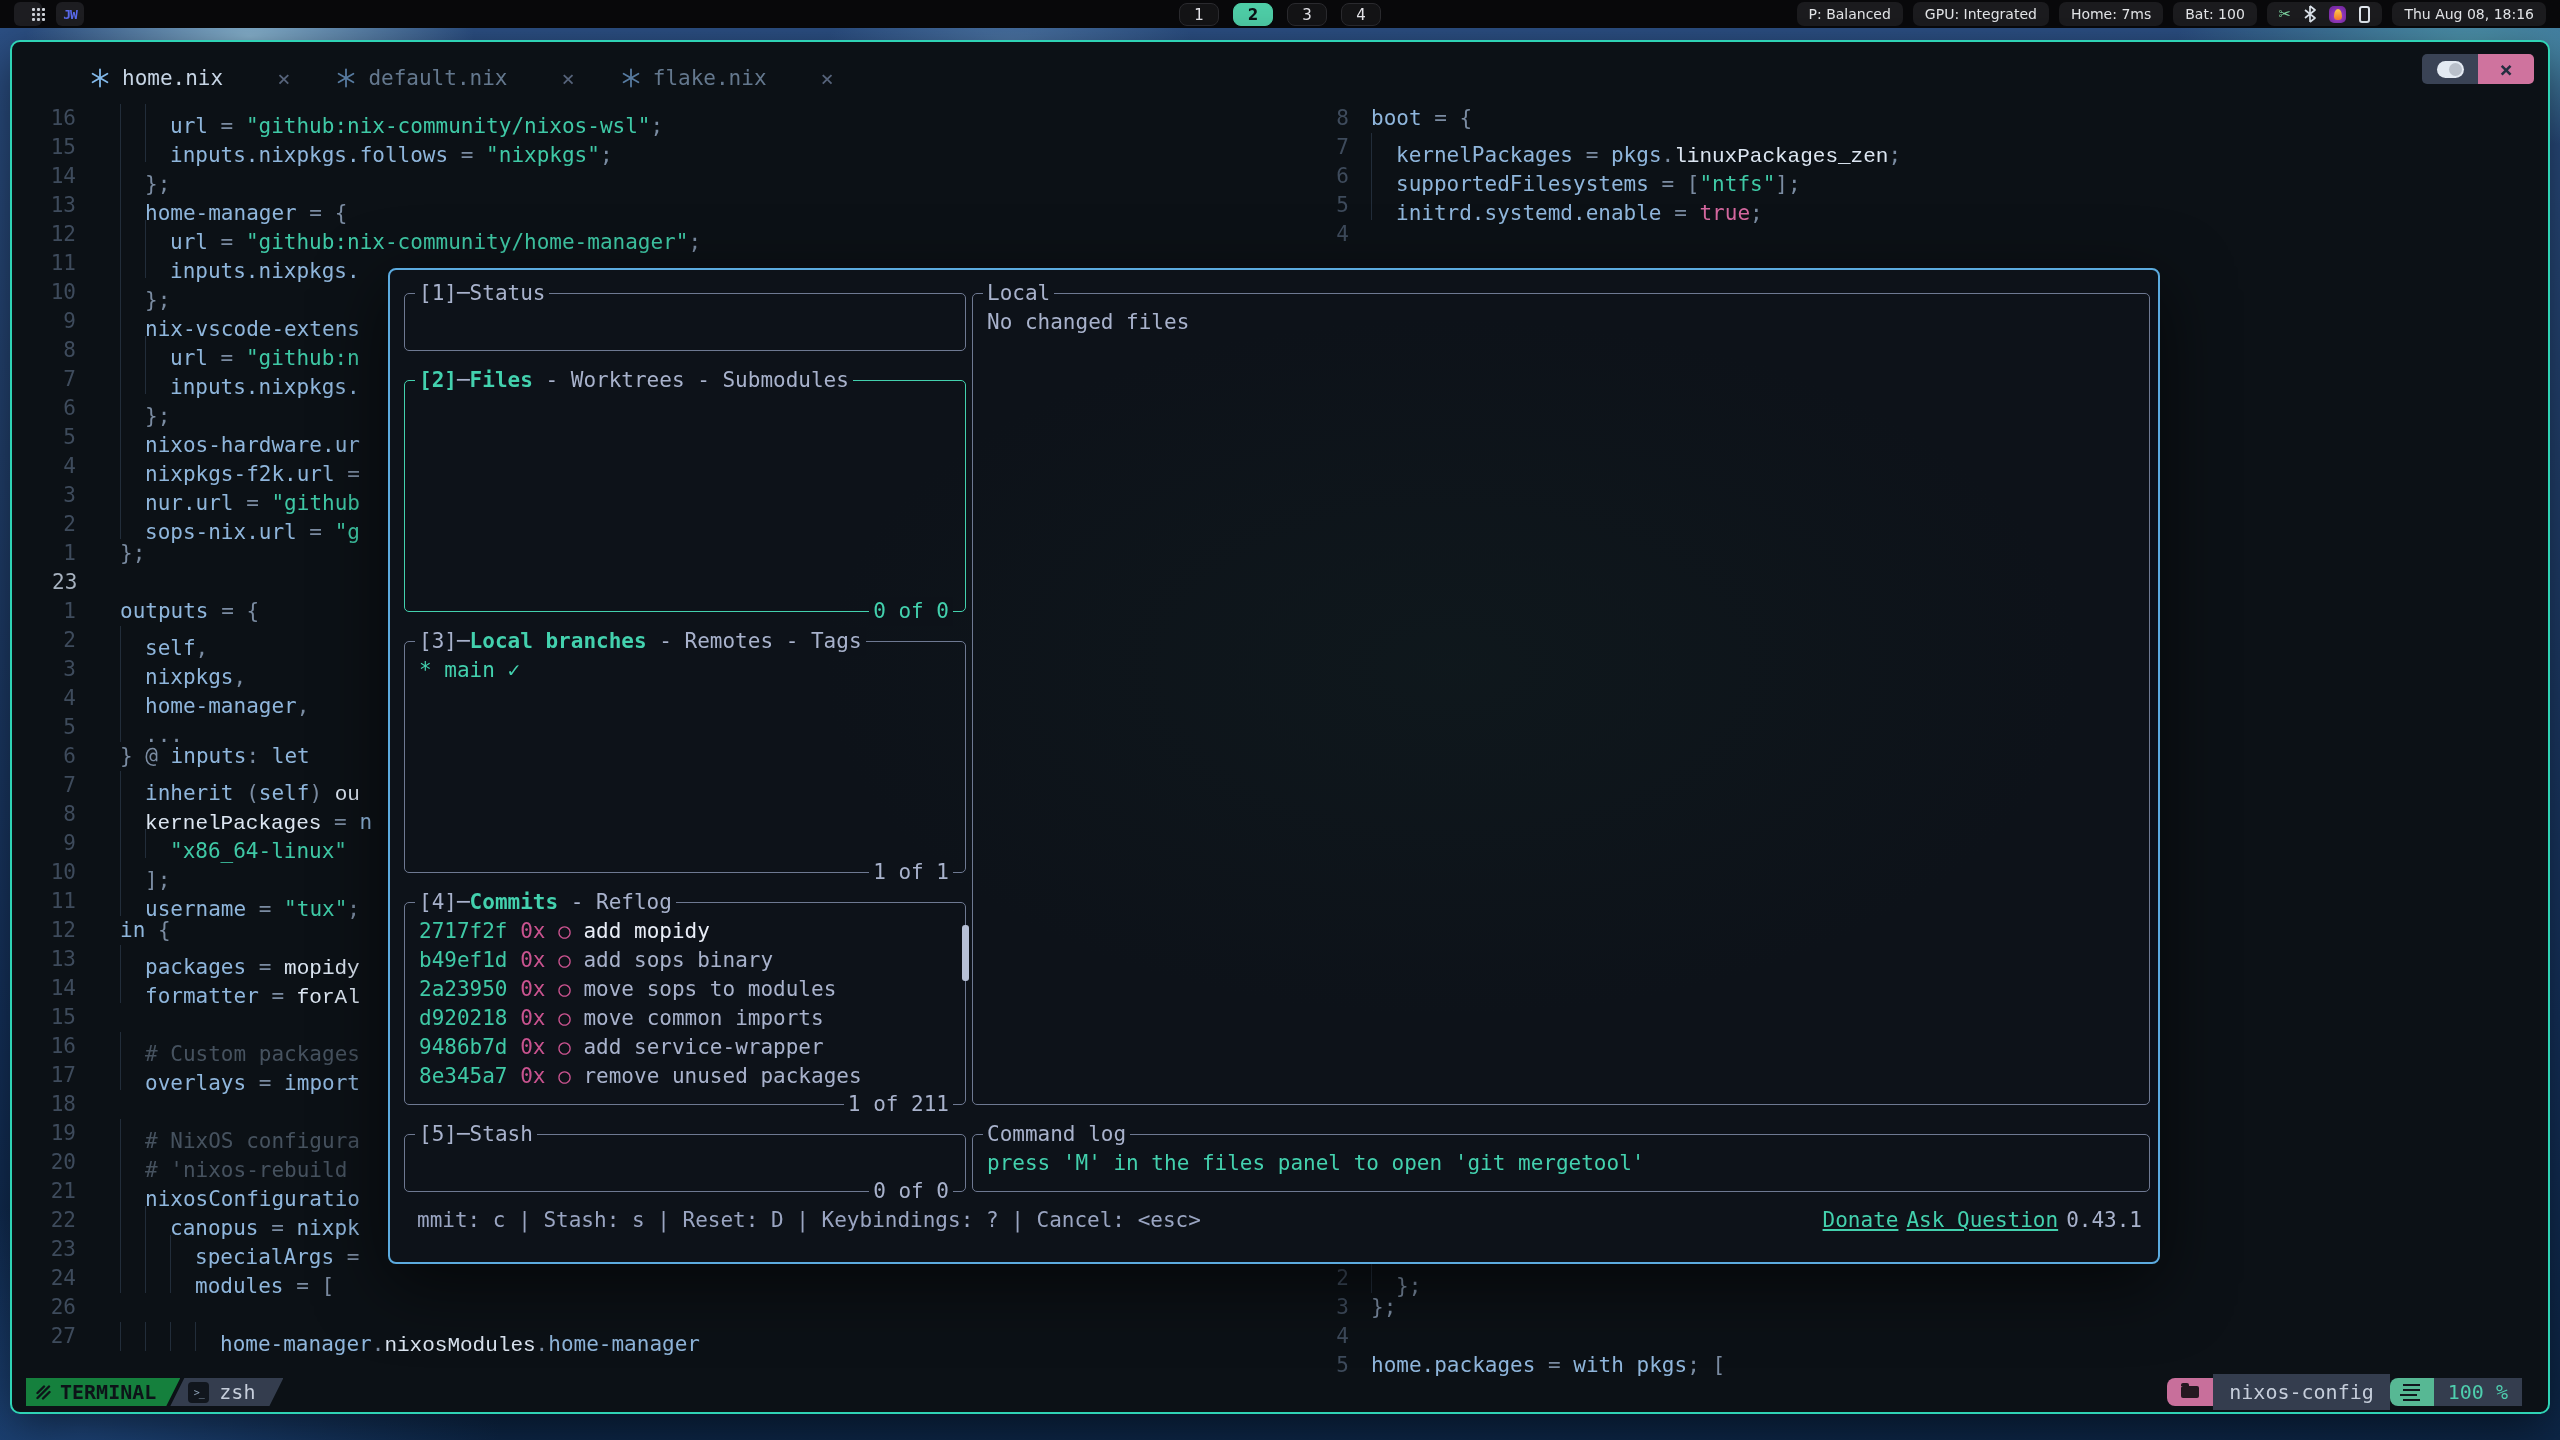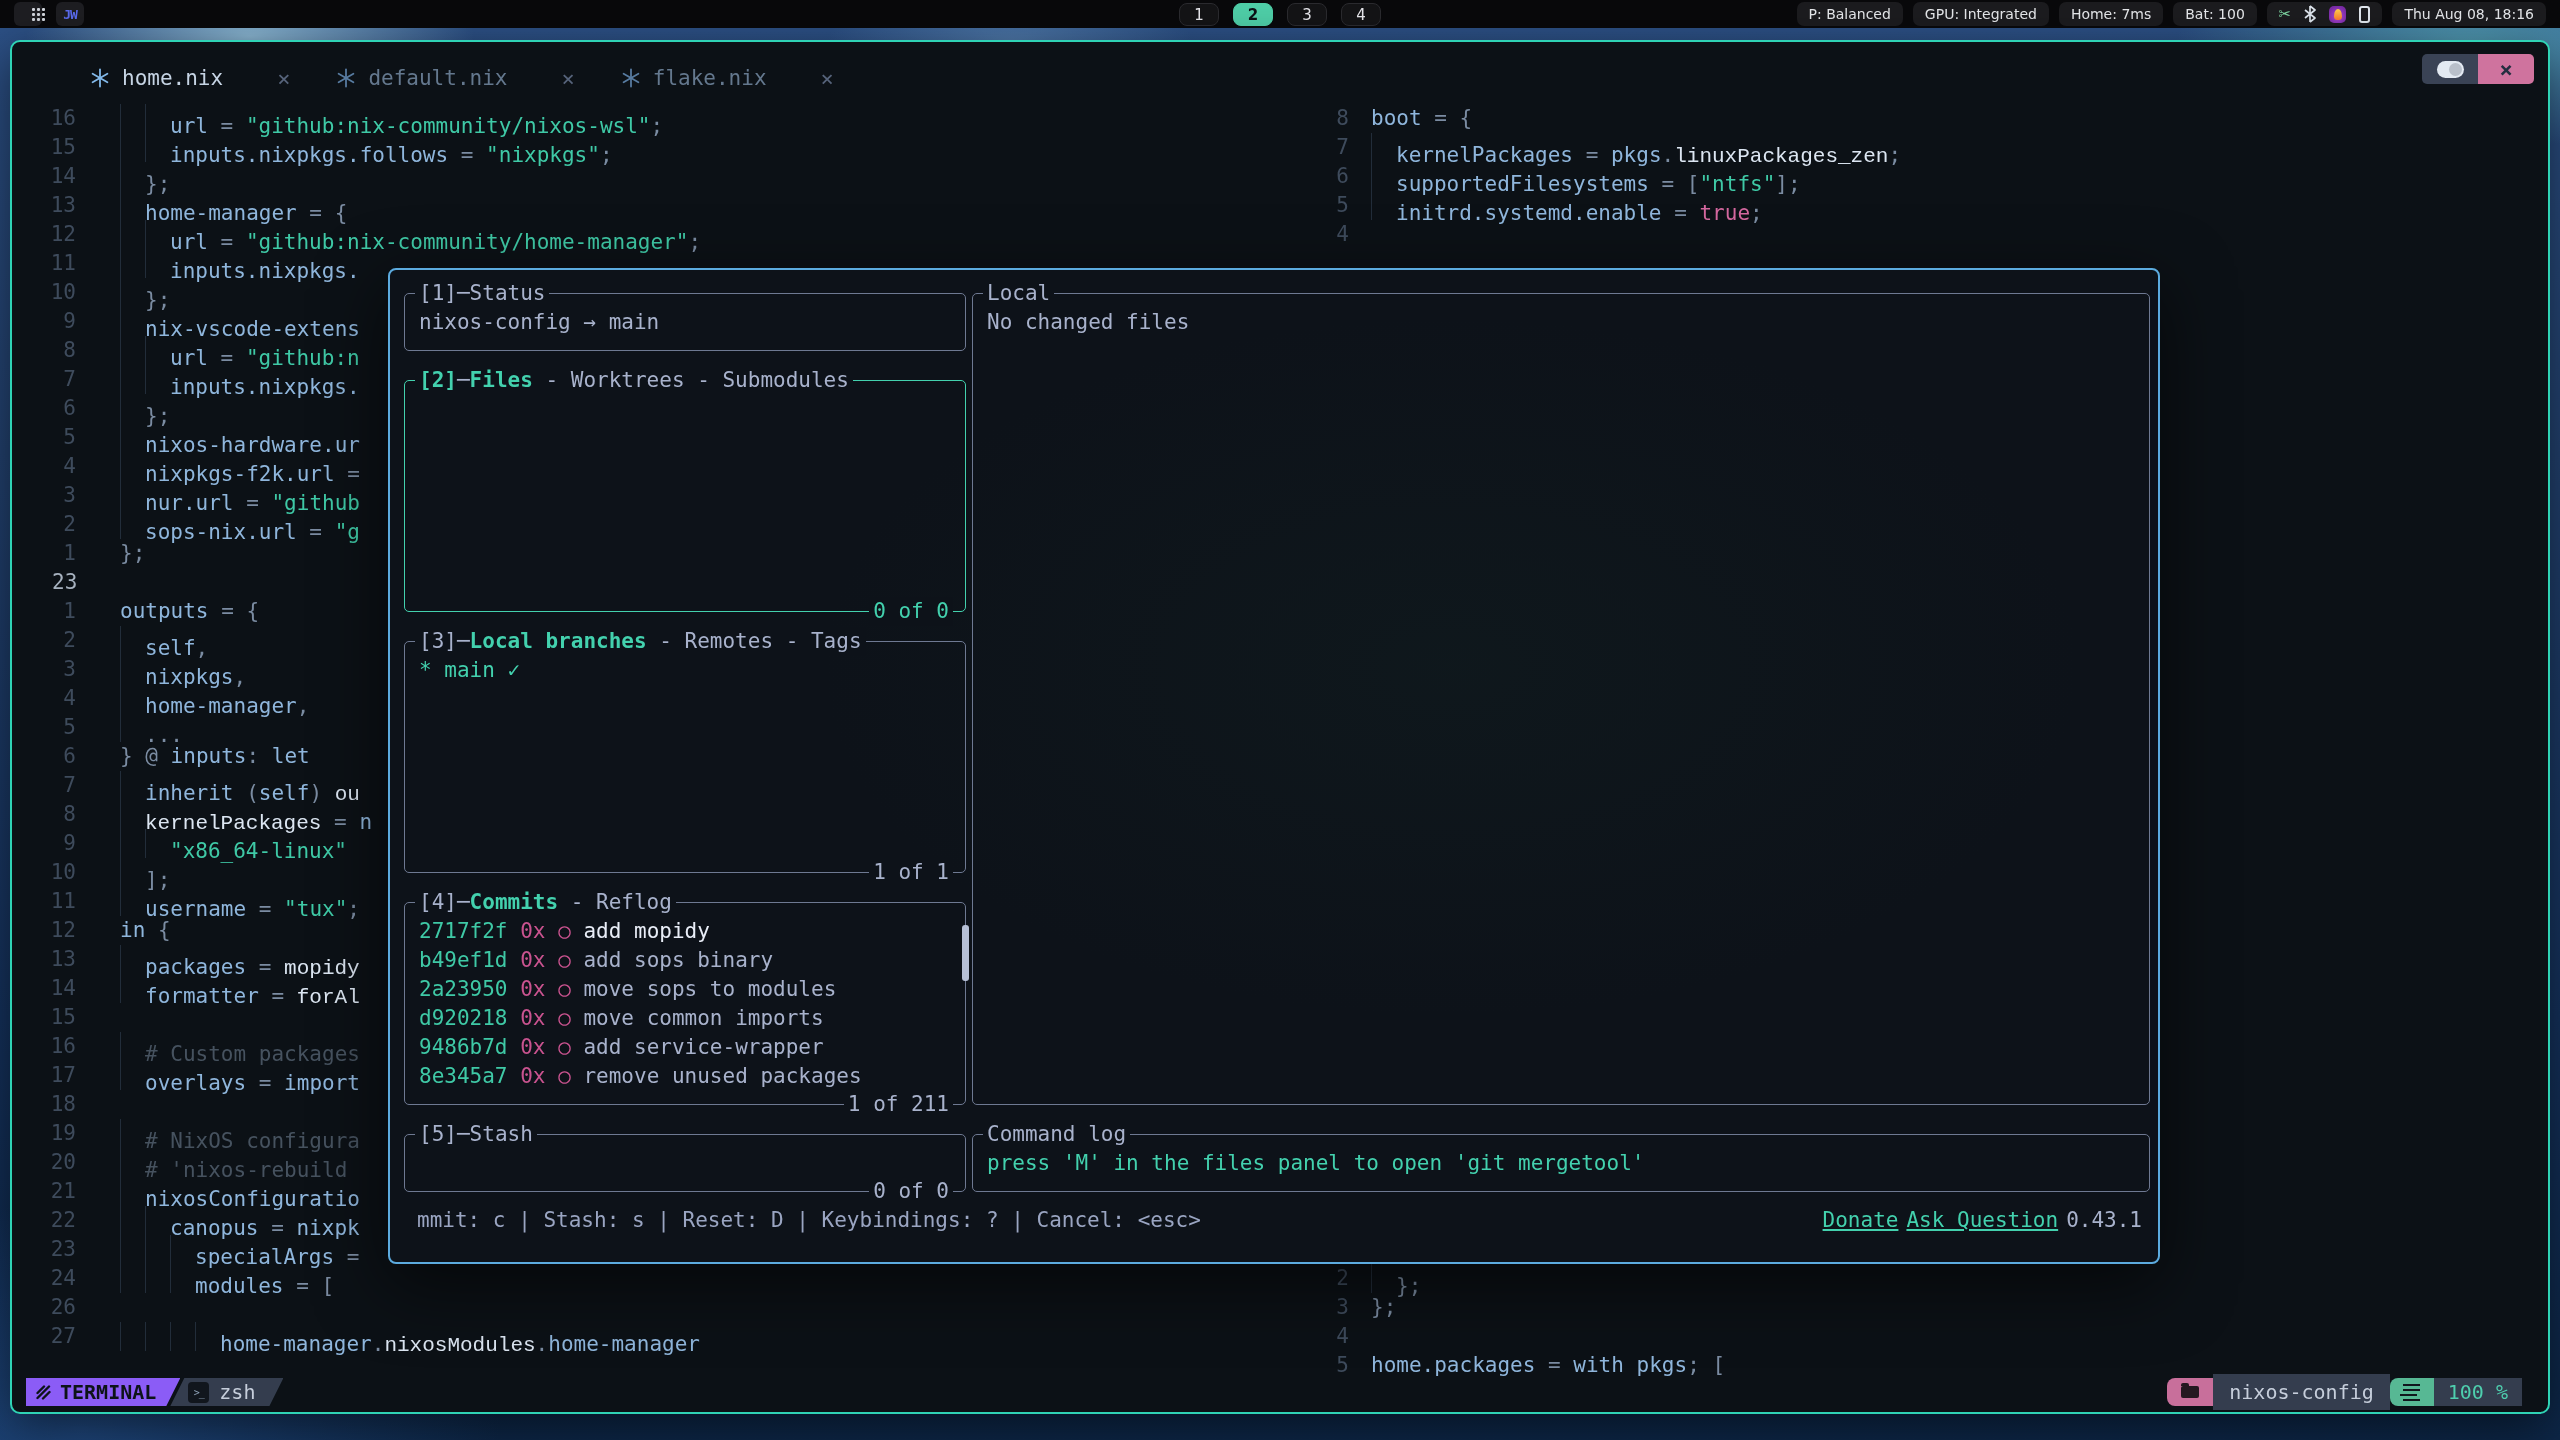--- a/index.html
+++ b/index.html
@@ -108,21 +108,21 @@
   .lg-keys { position:absolute; left:16px; right:16px; top:936px; height:29px; display:flex; justify-content:space-between; white-space:pre; }
   .lg-keys .kb { color:#9aa5c2;margin-left:11px; }
   .lg-links { display:flex; gap:8px;margin-left:26px; }
   .lg-links .lnk { color:#43d1ae; text-decoration:underline; }
   .lg-links .ver { color:#a8b2cc; }
 
   
   .statusbar { position:absolute; left:14px; right:26px; bottom:6px; height:28px; display:flex; align-items:center;
                justify-content:space-between; font-family:"DejaVu Sans Mono", monospace; font-size:20px; }
   .sb-left, .sb-right { display:flex; align-items:center; height:28px; }
-  .seg-term { background:#8b5cf6; color:#0d1318; display:flex; align-items:center; gap:9px; padding:0 24px 0 10px; height:28px;
+  .seg-term { background:#15803d; color:#0d1318; display:flex; align-items:center; gap:9px; padding:0 24px 0 10px; height:28px;
               clip-path:polygon(0 0,100% 0,calc(100% - 14px) 100%,0 100%); font-weight:bold; }
   .seg-zsh { margin-left:-10px; background:#343d4e; color:#c6cedb; display:flex; align-items:center; gap:10px;
              padding:0 28px 0 18px; height:28px; clip-path:polygon(14px 0,100% 0,calc(100% - 14px) 100%,0 100%); }
   .zsh-ic { width:21px; height:21px; background:#11161d; border-radius:4px; display:flex; align-items:center; justify-content:center;
             font-size:10px; color:#8fa3b8; letter-spacing:-1px; }
   .seg-folder { width:46px; height:28px; background:#c86f9b; border-radius:8px 0 0 8px; display:flex; align-items:center; justify-content:center; }
   .folder { width:18px; height:12px; background:#241820; border-radius:2px; position:relative; }
   .folder::before { content:""; position:absolute; top:-3px; left:0; width:8px; height:3px; background:#241820; border-radius:2px 2px 0 0; }
   .seg-repo { background:#343d4e; color:#c6cedb; padding:0 16px; height:36px; display:flex; align-items:center; }
   .seg-list { width:44px; height:28px; background:#57b894; border-radius:8px 0 0 8px; display:flex; align-items:center; justify-content:center; }
@@ -299,21 +299,20 @@
           </div>
       </div>
     </div>
 
     <div class="lazygit">
 
       <div class="lg-panel p-status">
         <div class="lg-title">
           <span class="k">[1]</span><span class="dash">─</span><span class="m">Status</span>
         </div>
-        <div class="lg-body">nixos-config → main</div>
       </div>
 
       <div class="lg-panel p-files active">
         <div class="lg-title">
           <span class="k act">[2]</span><span class="dash">─</span><span class="m act">Files</span><span class="sub"> - Worktrees - Submodules</span>
         </div>
         <div class="lg-count teal">0 of 0</div>
       </div>
 
       <div class="lg-panel p-branches">

